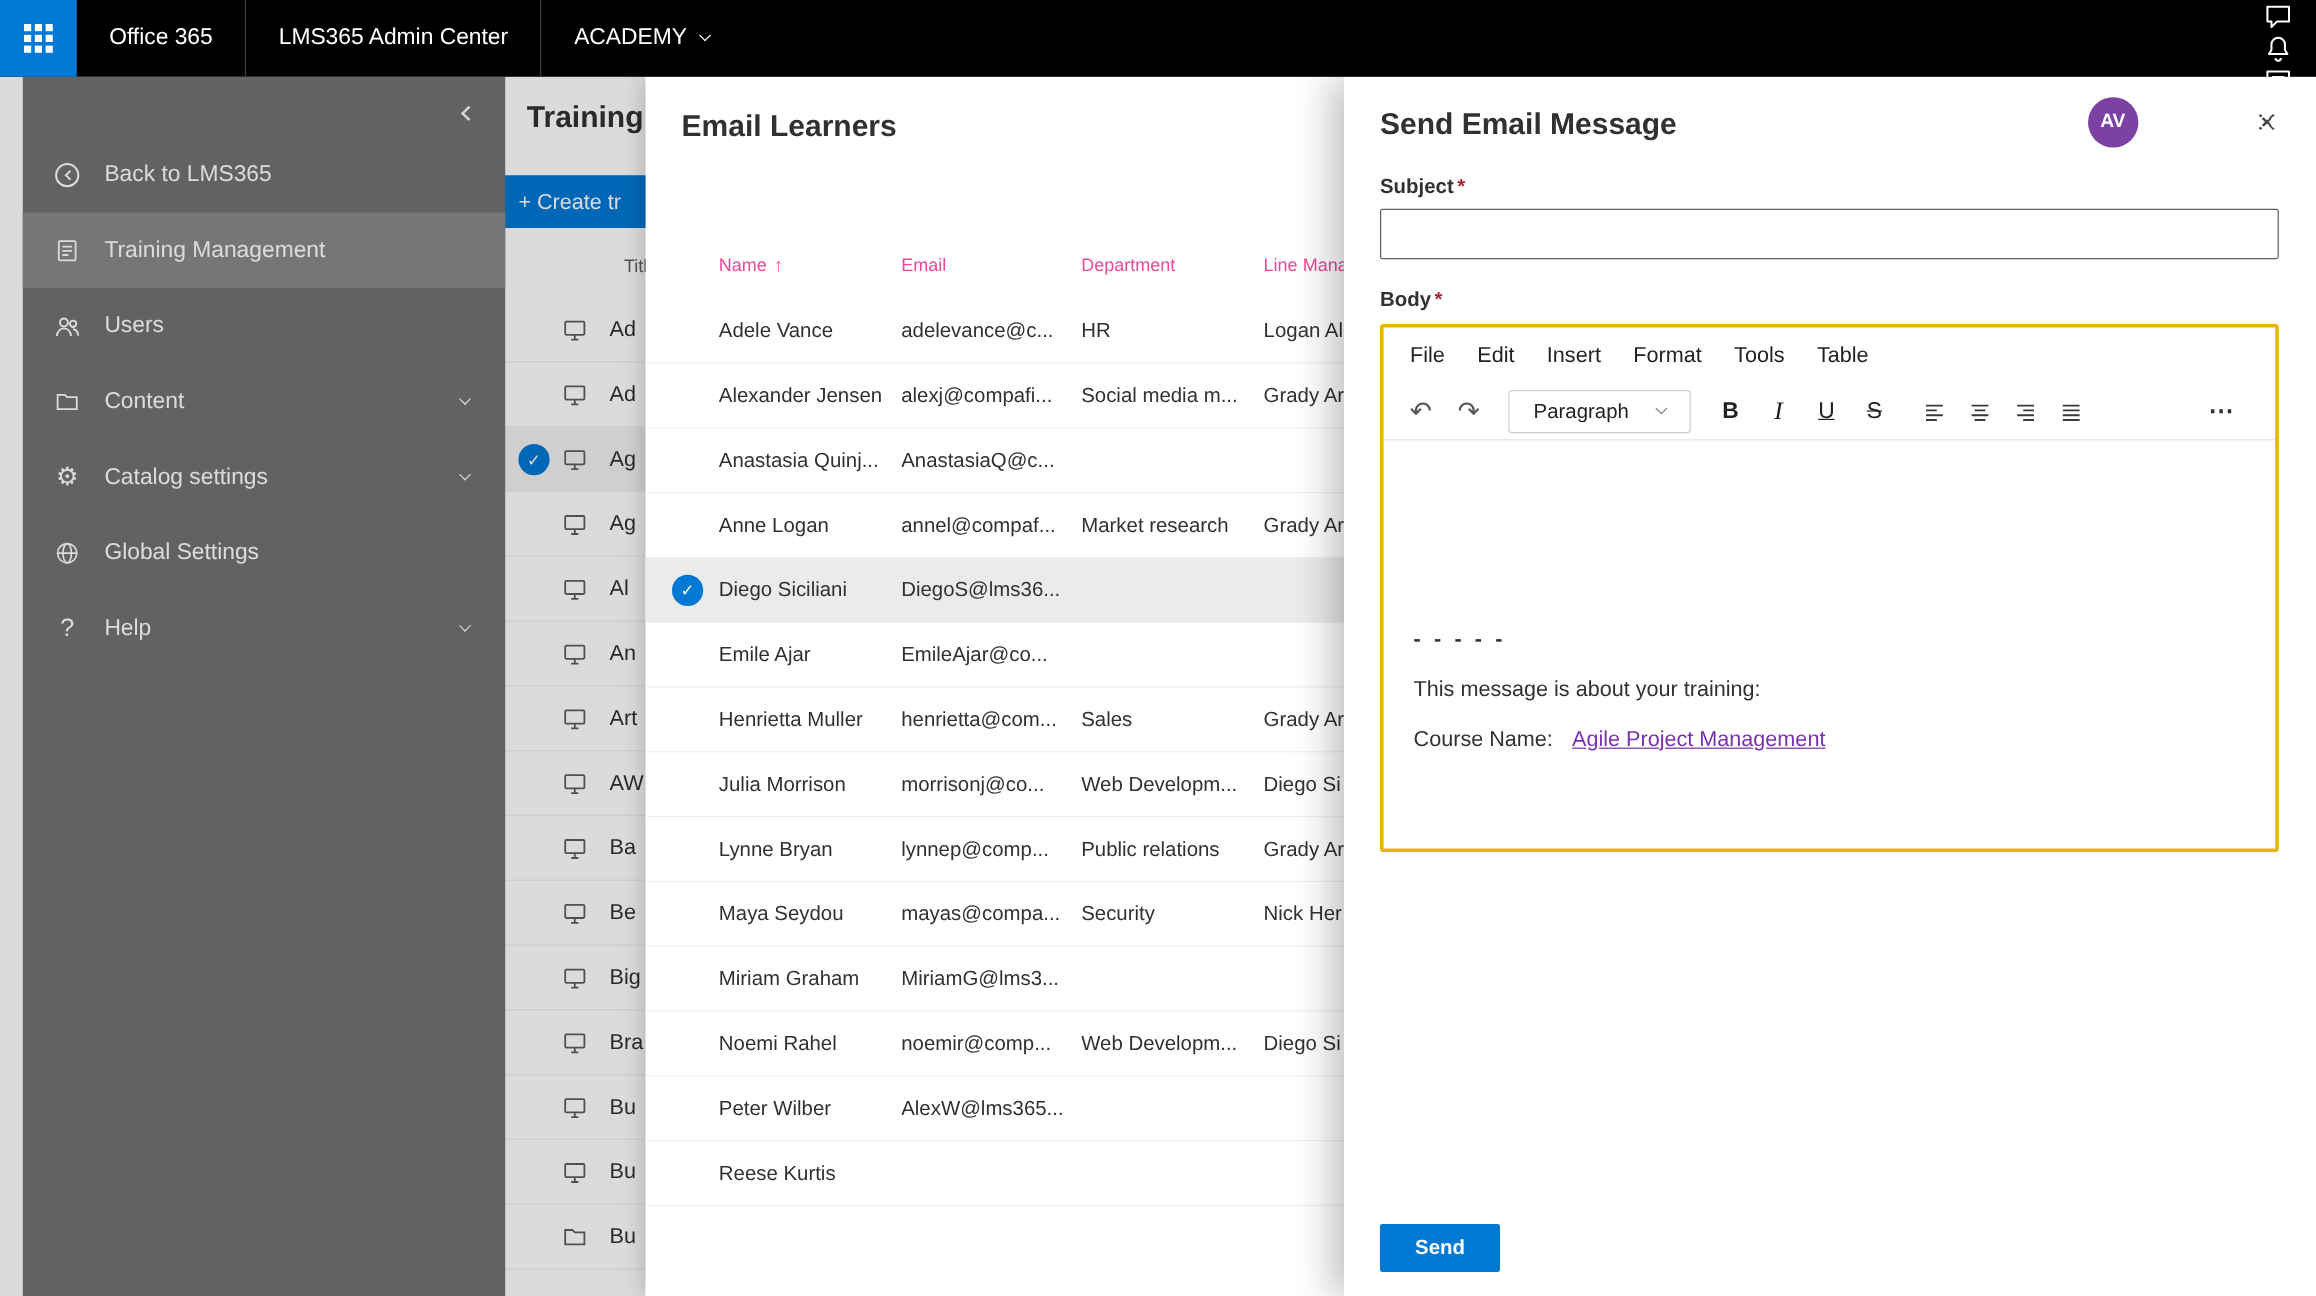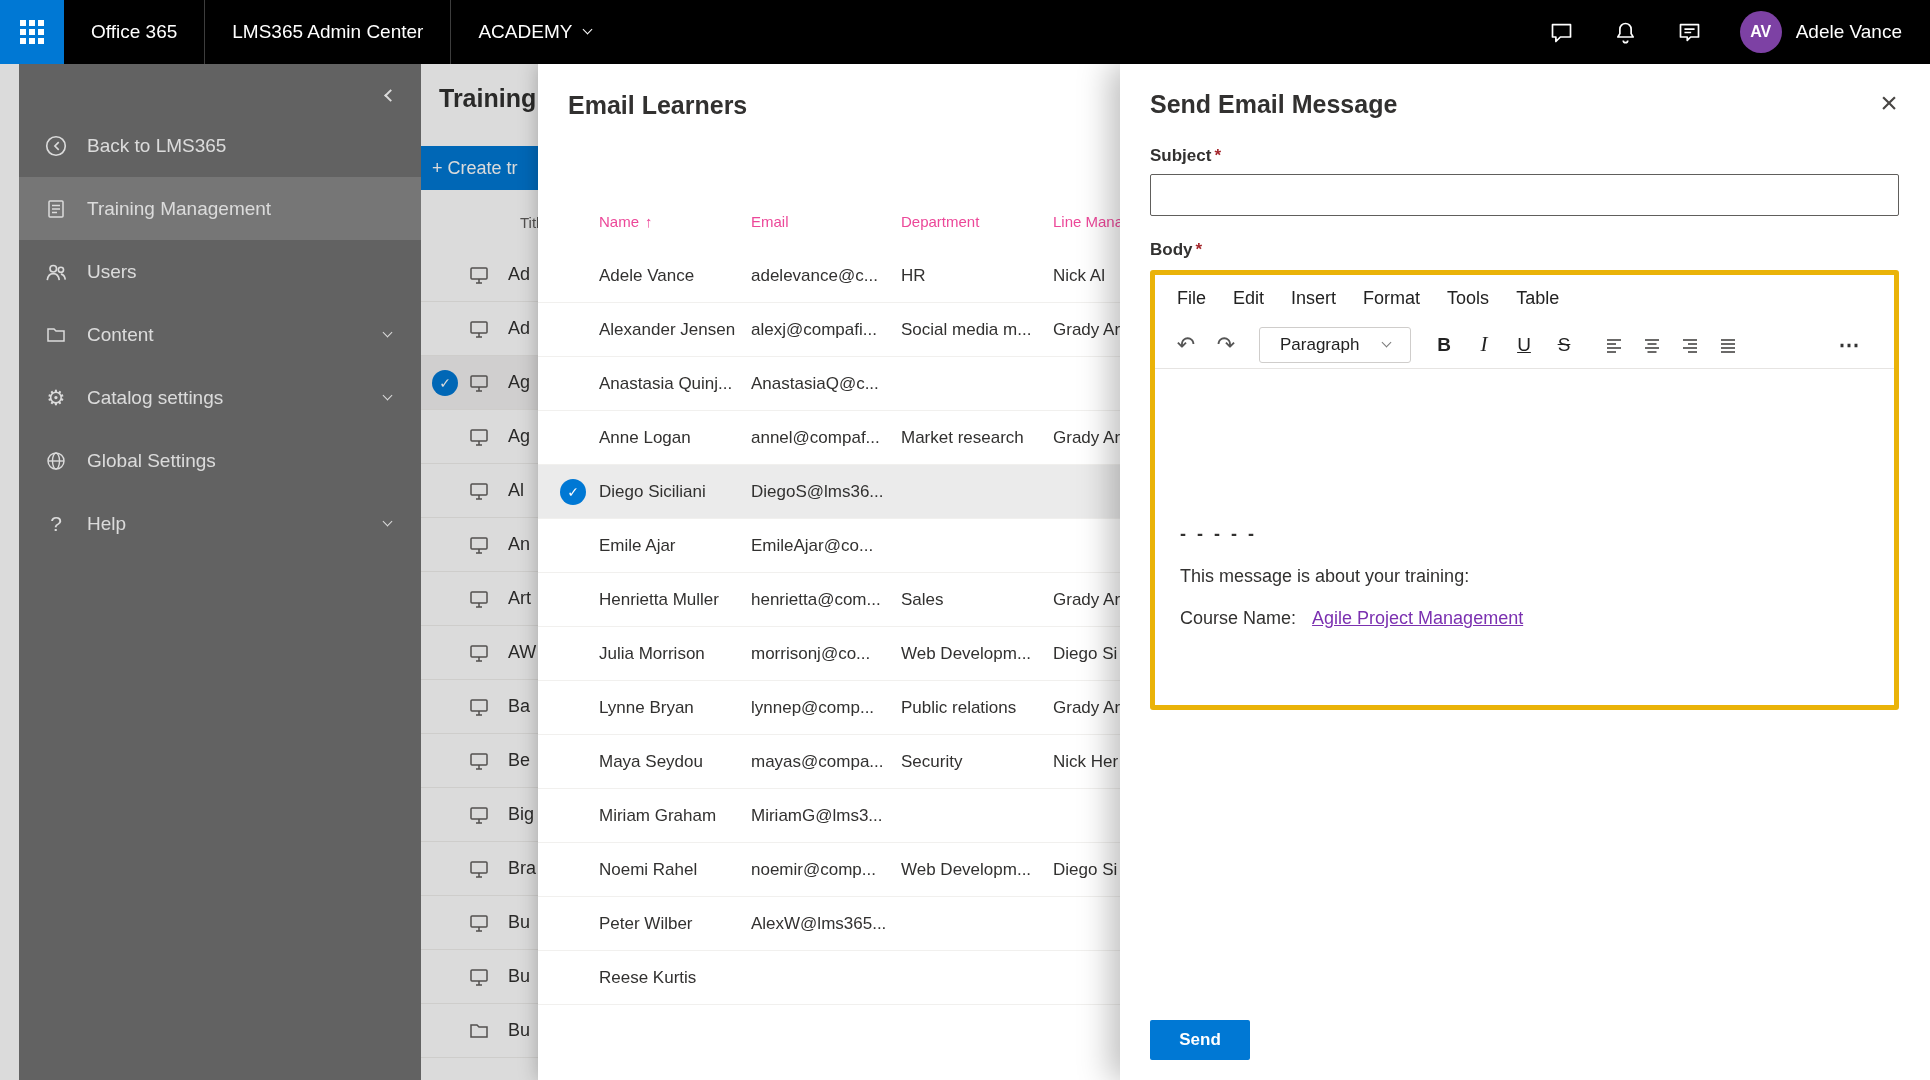--- a/index.html
+++ b/index.html
@@ -12,21 +12,21 @@
             display:flex; align-items:center; z-index:50; }
   .waffle { width:64px; height:64px; background:#0078d4; display:flex; align-items:center; justify-content:center; cursor:pointer; flex:none; }
   .waffle-grid { display:grid; grid-template-columns:repeat(3,6px); grid-template-rows:repeat(3,6px); gap:3px; }
   .waffle-grid span { background:#fff; display:block; }
   .tb-item { padding:0 27px; font-size:19px; height:64px; display:flex; align-items:center; gap:12px; white-space:nowrap; cursor:pointer; }
   .tb-divider { width:1px; height:64px; background:#3d3d3d; flex:none; }
   .chev { width:9px; height:9px; border-right:2px solid currentColor; border-bottom:2px solid currentColor;
           transform:rotate(45deg); display:inline-block; margin-top:-5px; }
   .chev.sm { width:7px; height:7px; border-width:1.5px; }
   .chev.left { transform:rotate(135deg); margin-top:0; }
-  .tb-right { margin-left:auto; display:flex; align-items:flex-end; height:100%; }
+  .tb-right { margin-left:auto; display:flex; align-items:flex-end; height:100%;flex-direction:column; }
   .tb-iconbtn { width:64px; height:64px; display:flex; align-items:center; justify-content:center; cursor:pointer; }
   .tb-user { display:flex; align-items:center; gap:14px; padding:0 28px 0 18px; height:100%; cursor:pointer; }
   .avatar { width:42px; height:42px; border-radius:50%; background:#7d41a4; color:#fff; display:flex;
             align-items:center; justify-content:center; font-size:16px; font-weight:700; }
   .tb-username { font-size:19px; }
 
   
   .sidebar { position:absolute; top:64px; left:0; width:402px; height:1016px; background:#737373; color:#fff; z-index:1;margin-left:19px; }
   .sb-collapse { position:absolute; top:22px; right:26px; color:#fff; cursor:pointer; }
   .sb-items { position:absolute; top:50px; left:0; width:100%; }
@@ -80,21 +80,21 @@
               box-shadow:-10px 0 30px rgba(0,0,0,0.25); }
   .se-title { position:absolute; top:26px; left:30px; font-size:25px; font-weight:600; color:#323130; }
   .se-close { position:absolute; top:20px; right:22px; width:38px; height:38px; display:flex; align-items:center;
               justify-content:center; font-size:30px; font-weight:300; color:#484644; cursor:pointer; }
   .se-label { position:absolute; left:30px; font-size:17px; font-weight:600; color:#323130; }
   .lab-subject { top:82px; }
   .lab-body { top:176px; }
   .req { color:#a4262c; margin-left:3px; }
   .se-input { position:absolute; top:110px; left:30px; width:749px; height:42px; border:1px solid #605e5c;
               border-radius:2px; font-size:17px; padding:0 12px; font-family:inherit; color:#323130; }
-  .editor { position:absolute; top:206px; left:30px; width:749px; height:440px; border:5px solid #eab308;
+  .editor { position:absolute; top:206px; left:30px; width:749px; height:440px; border:3px solid #eab308;
             border-radius:3px; background:#fff; display:flex; flex-direction:column; }
   .ed-menubar { display:flex; align-items:center; height:46px; padding:0 22px; gap:27px; font-size:18px; color:#222; flex:none; }
   .ed-menubar span { cursor:pointer; }
   .ed-toolbar { display:flex; align-items:center; height:48px; padding:0 14px; gap:6px;
                 border-bottom:1px solid #e6e4e2; flex:none; }
   .tb-btn { min-width:34px; height:34px; display:flex; align-items:center; justify-content:center;
             font-size:19px; color:#222; cursor:pointer; border-radius:3px; }
   .tb-btn.history { font-size:22px; color:#555; }
   .para-select { width:152px; height:36px; border:1px solid #cfcdcb; border-radius:3px; display:flex;
                  align-items:center; justify-content:space-between; padding:0 20px; font-size:17px; color:#222;
@@ -353,21 +353,21 @@
       <div class="col-email">Email</div>
       <div class="col-dept">Department</div>
       <div class="col-mgr">Line Mana</div>
     </div>
     <div class="el-rows">
       <div class="elrow">
           <div class="col-chk"></div>
           <div class="col-name">Adele Vance</div>
           <div class="col-email">adelevance@c...</div>
           <div class="col-dept">HR</div>
-          <div class="col-mgr">Nick Al</div>
+          <div class="col-mgr">Logan Al</div>
         </div>
       <div class="elrow">
           <div class="col-chk"></div>
           <div class="col-name">Alexander Jensen</div>
           <div class="col-email">alexj@compafi...</div>
           <div class="col-dept">Social media m...</div>
           <div class="col-mgr">Grady Ar</div>
         </div>
       <div class="elrow">
           <div class="col-chk"></div>

